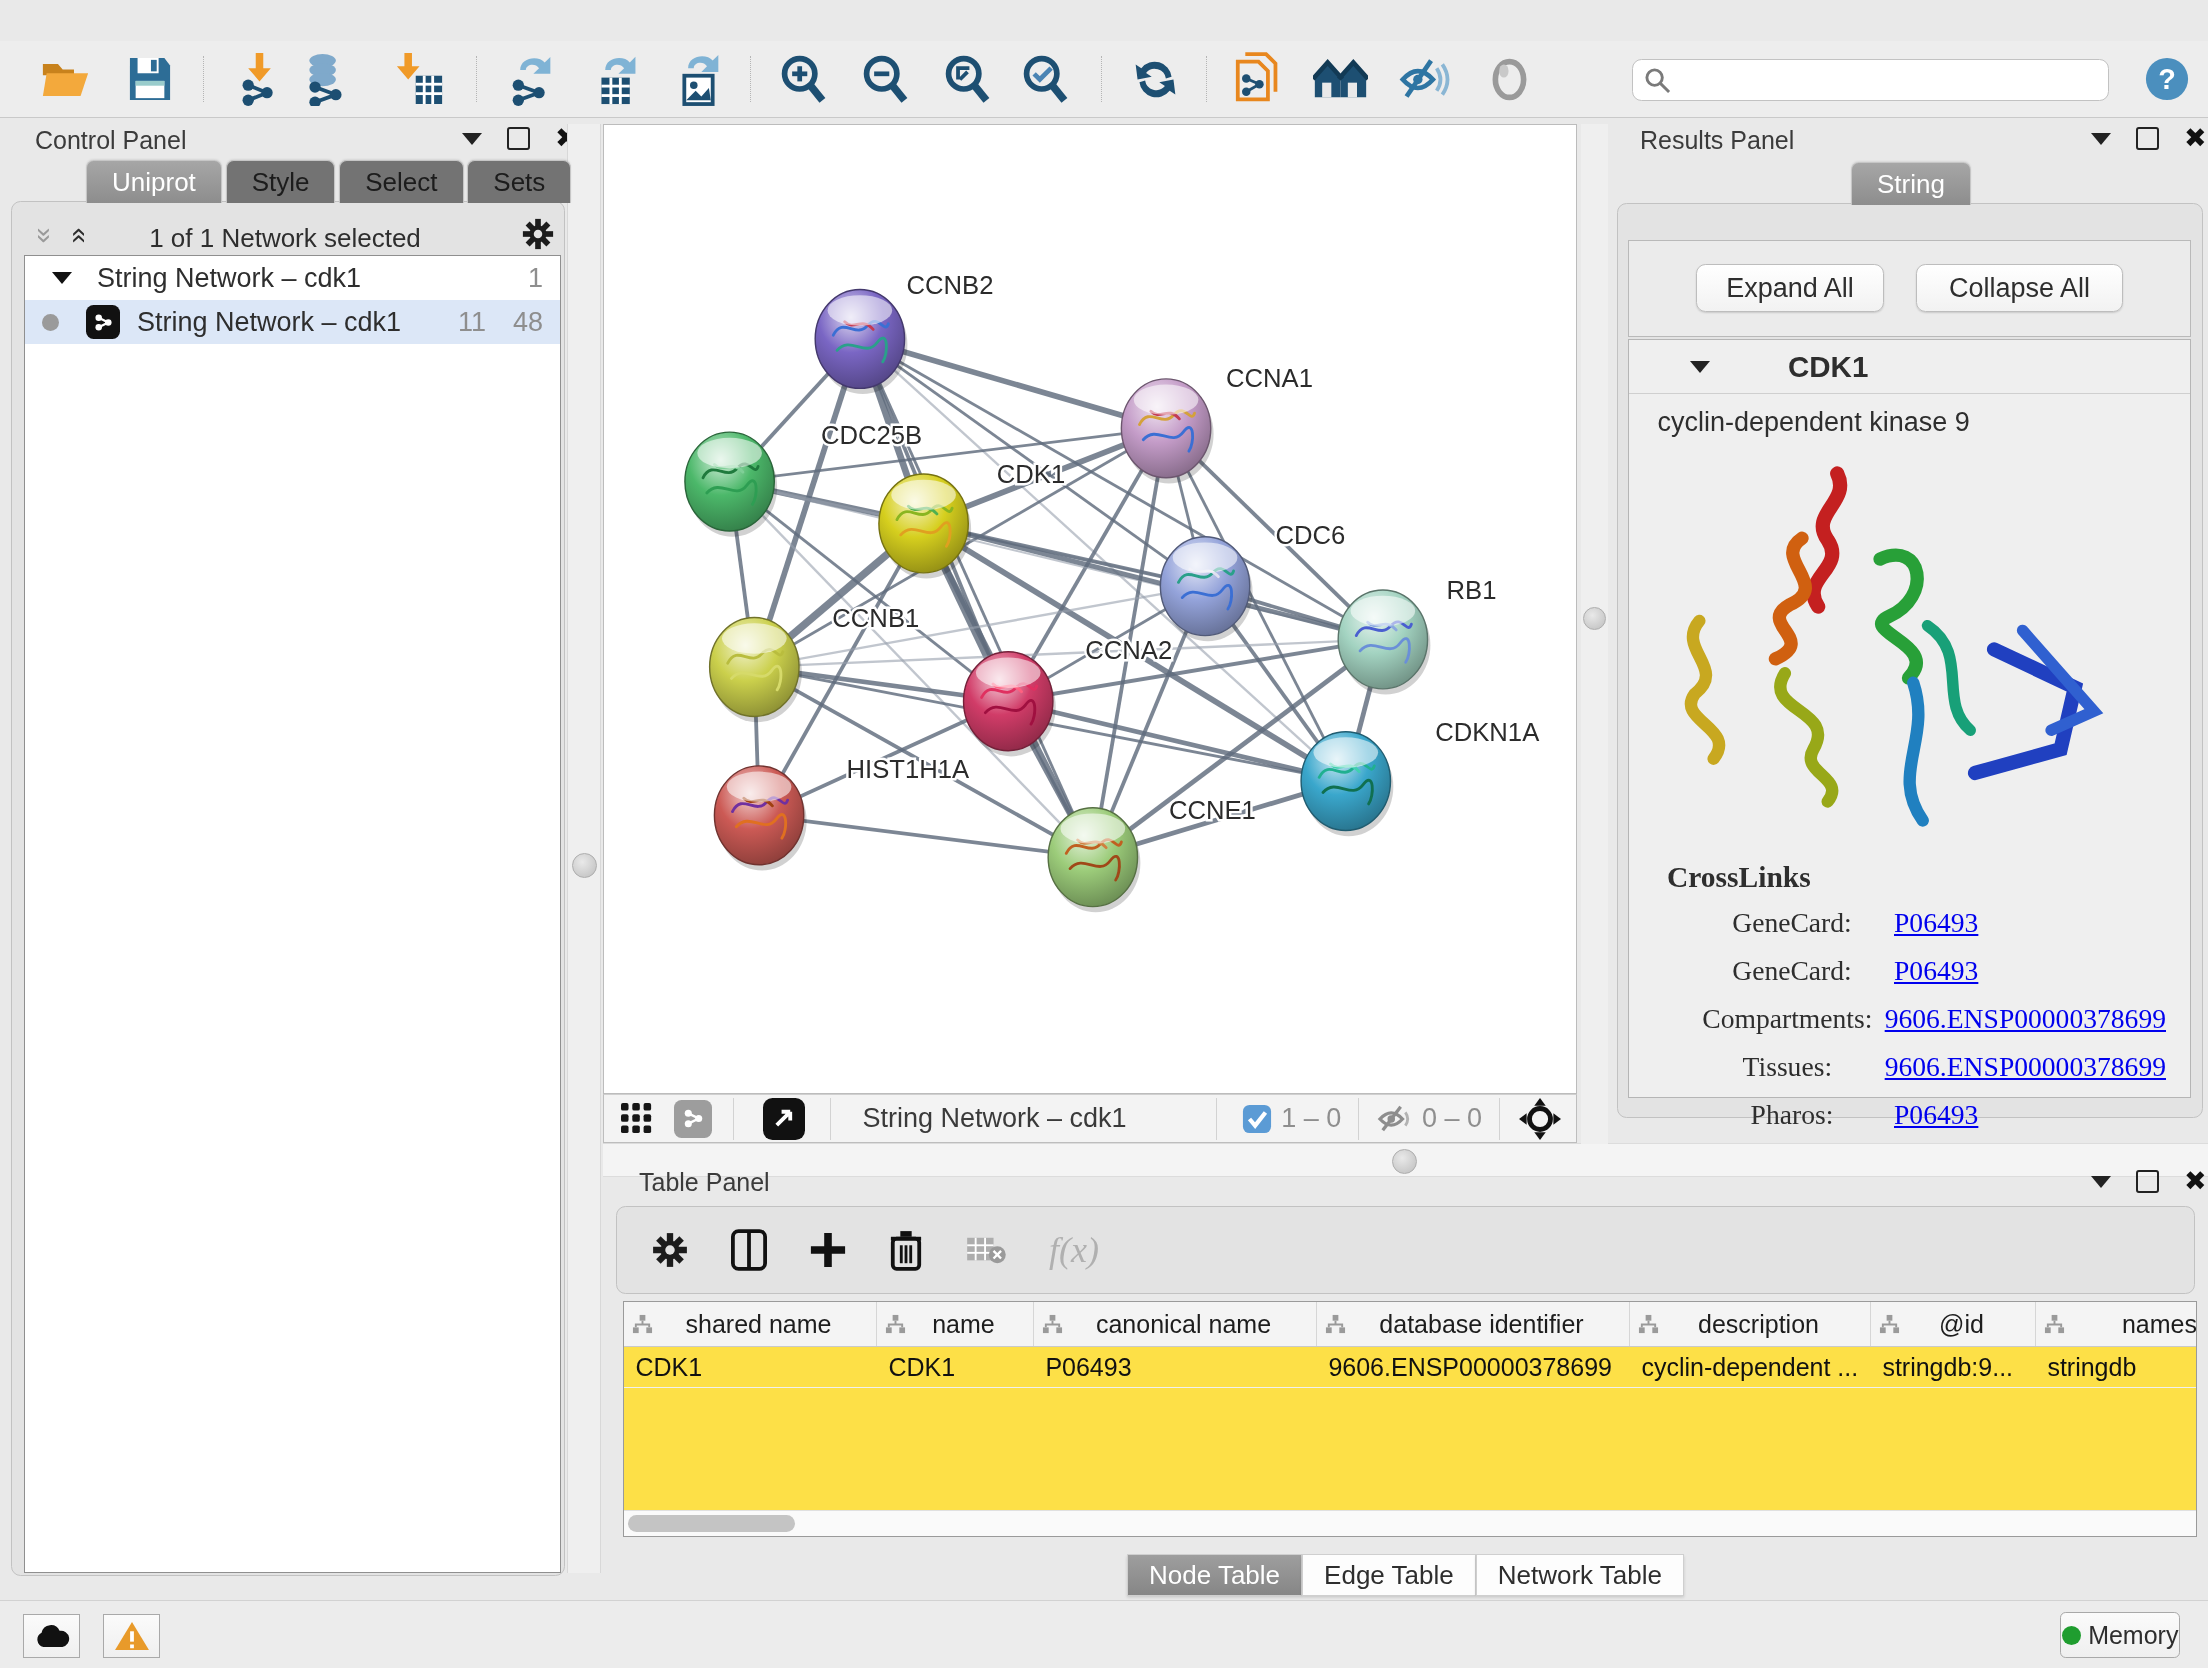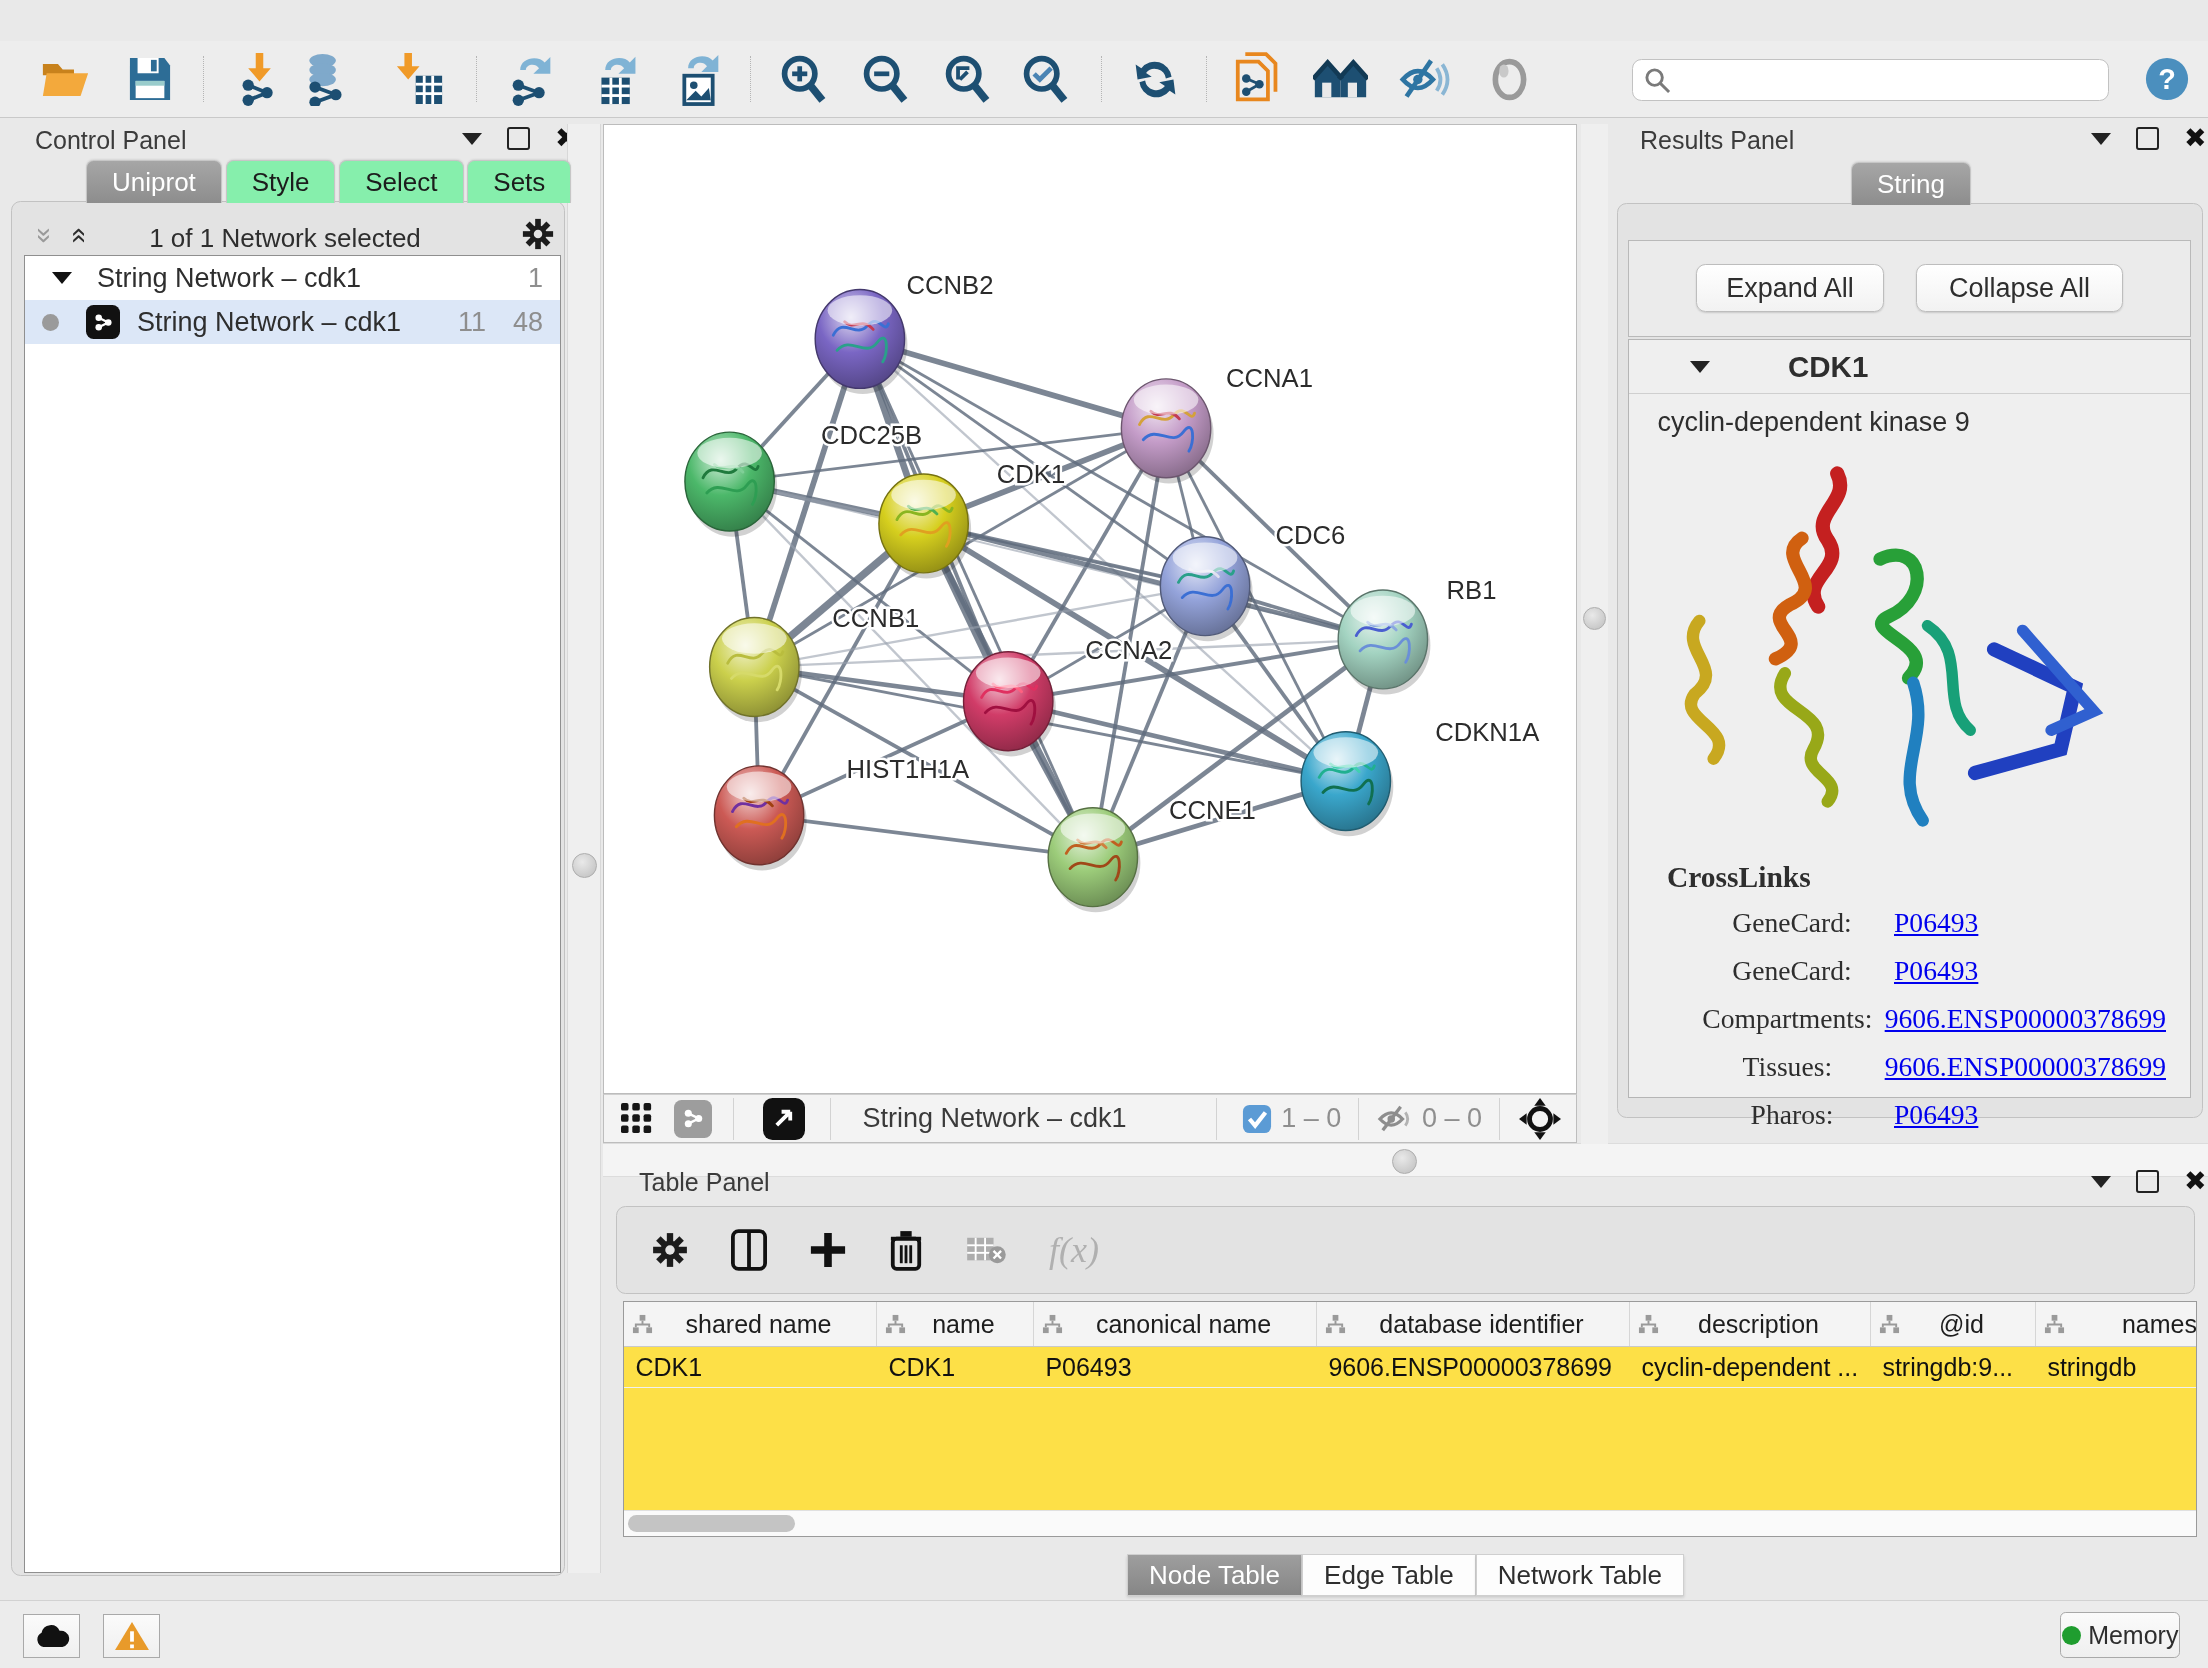--- a/index.html
+++ b/index.html
@@ -20,21 +20,21 @@
   .searchbox input{border:none;outline:none;font-size:23px;width:409px;background:transparent;
     font-family:"Liberation Sans",sans-serif;}
   
   .phdr{font-size:25px;color:#3b3b3b;}
   .pctl{font-size:25px;color:#1b1b1b;display:flex;gap:25px;align-items:center;}
   .caret-down{width:0;height:0;border-left:10.5px solid transparent;border-right:10.5px solid transparent;
     border-top:12.4px solid #222;display:inline-block;}
   .sq{width:19px;height:19px;border:2.9px solid #222;border-radius:2.9px;display:inline-block;}
   .xg{font-size:27px;font-weight:bold;color:#111;line-height:19px;}
   .tab{height:42px;padding:0 25px;display:flex;align-items:center;justify-content:center;
-    font-size:26px;background:#86efac;color:#1c1c1c;border:1px solid #c6c6c6;border-bottom:none;
+    font-size:26px;background:#737373;color:#1c1c1c;border:1px solid #c6c6c6;border-bottom:none;
     border-radius:7.6px 7.6px 0 0;box-shadow:0 -1px 1.9px rgba(0,0,0,.08);}
   .tab.sel{background:linear-gradient(#a6a6a6,#8d8d8d);color:#fff;}
   .panelbody{background:#e3e3e3;border:1px solid #c2c2c2;border-radius:9.5px;}
   .whitebox{background:#fff;border:1px solid #8f8f8f;}
   .treerow{height:44px;display:flex;align-items:center;font-size:27px;}
   .treerow.sel{background:#dce7f7;}
   .gray{color:#8e8e8e;}
   .shareic{width:34px;height:34px;background:#111;border-radius:7.6px;display:flex;align-items:center;justify-content:center;}
   
   .netbar{background:#f3f3f3;border:1px solid #bdbdbd;border-top:1px solid #cfcfcf;

